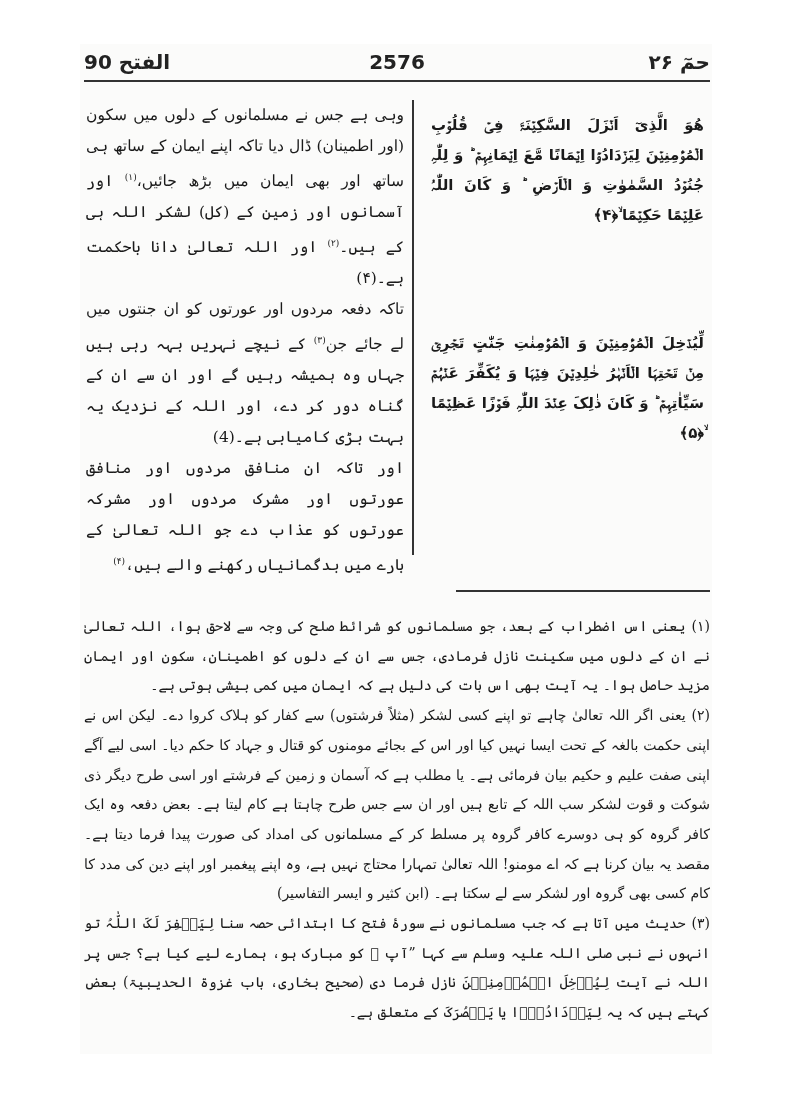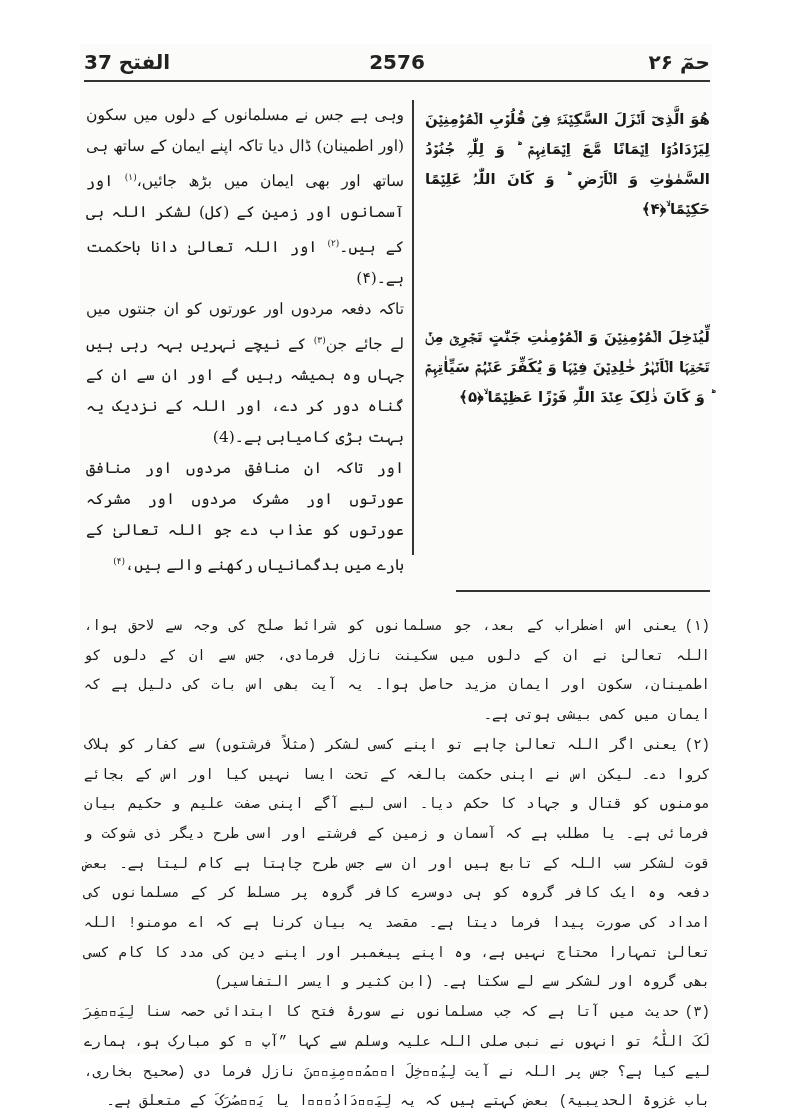--- a/index.html
+++ b/index.html
@@ -27,43 +27,43 @@
       position: absolute; left: 86px; top: 100px; width: 318px;
       direction: rtl; text-align: justify;
       font-family: "DejaVu Serif", serif; font-size: 15.5px; line-height: 31px;
     }
     .translation .block { margin: 0; }
     .arabic {
       position: absolute; left: 425px; top: 104px; width: 285px;
       direction: rtl; text-align: justify;
       font-family: "DejaVu Sans", sans-serif; font-size: 15px; font-weight: bold; line-height: 30px;
     }
-    .arabic .verse { margin: 0; }
+    .arabic .verse { margin: 6px; }
     .arabic .verse + .verse { margin-top: 0; }
     .footnote-rule {
       position: absolute; left: 456px; top: 590px; width: 254px; height: 2px; background: #333;
     }
     .footnotes {
       position: absolute; left: 84px; top: 612px; width: 626px;
       direction: rtl; text-align: justify;
       font-family: "DejaVu Serif", serif; font-size: 14px; line-height: 29.7px;
     }
-    .footnotes p { margin: 0; font-family: Liberation Mono, monospace; }
+    .footnotes p { margin: 0; }
     .fn-num { margin-left: 6px; }
     sup { font-size: 9px; }
   </style>
 </head>
 <body>
 
 <div class="scan"></div>
 
 <div class="header">
   <span>حمٓ ۲۶</span>
   <span class="hdr-center">2576</span>
-  <span>الفتح 37</span>
+  <span>الفتح 90</span>
 </div>
 <div class="header-rule"></div>
 
 <div class="arabic">
   <p class="verse" style="margin-bottom:98px">هُوَ الَّذِیٓ اَنۡزَلَ السَّکِیۡنَۃَ فِیۡ قُلُوۡبِ الۡمُؤۡمِنِیۡنَ لِیَزۡدَادُوۡۤا اِیۡمَانًا مَّعَ اِیۡمَانِہِمۡ ؕ وَ لِلّٰہِ جُنُوۡدُ السَّمٰوٰتِ وَ الۡاَرۡضِ ؕ وَ کَانَ اللّٰہُ عَلِیۡمًا حَکِیۡمًا ۙ﴿۴﴾</p>
   <p class="verse" style="margin-bottom:30px">لِّیُدۡخِلَ الۡمُؤۡمِنِیۡنَ وَ الۡمُؤۡمِنٰتِ جَنّٰتٍ تَجۡرِیۡ مِنۡ تَحۡتِہَا الۡاَنۡہٰرُ خٰلِدِیۡنَ فِیۡہَا وَ یُکَفِّرَ عَنۡہُمۡ سَیِّاٰتِہِمۡ ؕ وَ کَانَ ذٰلِکَ عِنۡدَ اللّٰہِ فَوۡزًا عَظِیۡمًا ۙ﴿۵﴾</p>
 </div>
 
 <div class="col-divider"></div>
 

